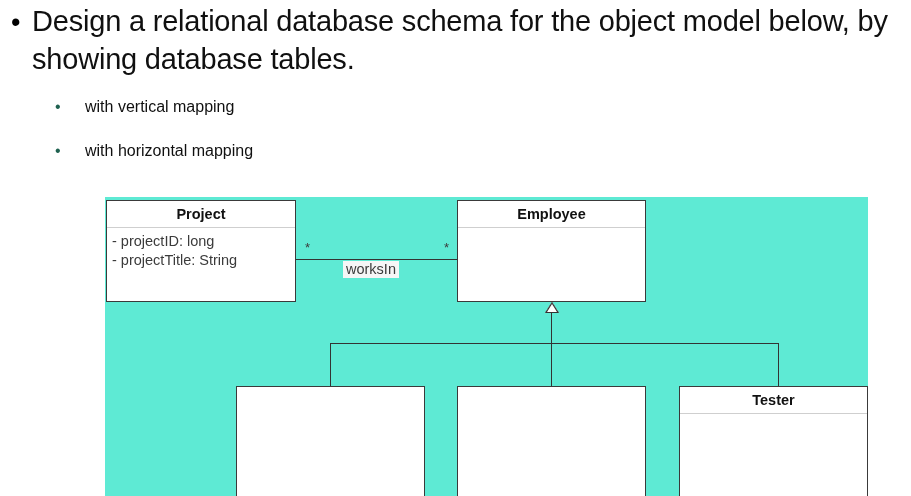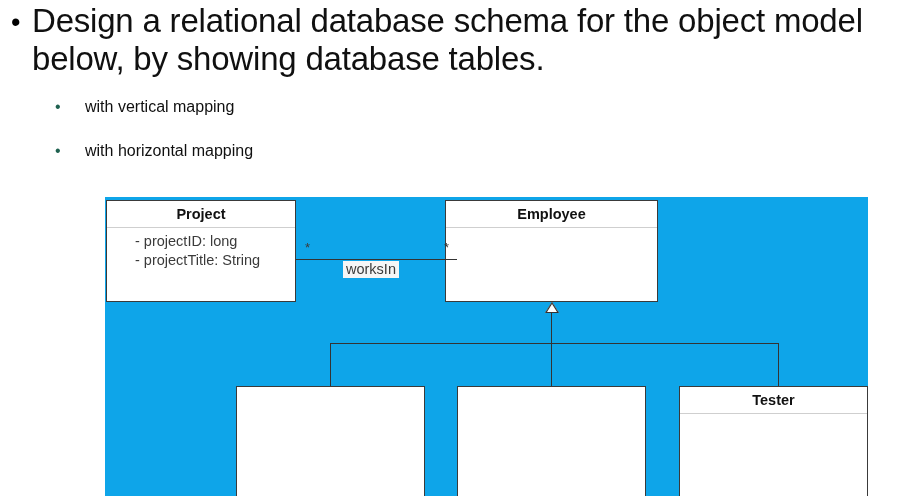--- a/index.html
+++ b/index.html
@@ -38,21 +38,21 @@
     width: 26px;
     text-align: left;
     font-size: 27px;
     line-height: 40px;
     color: #000000;
     padding-left: 5px;
     box-sizing: border-box;
   }
   .bullet-l1 .body {
     flex: 1 1 auto;
-    font-size: 33px;
+    font-size: 29px;
     line-height: 38px;
     color: #101010;
     letter-spacing: -0.2px;
   }
 
   .bullet-l2 {
     position: absolute;
     left: 55px;
     width: 850px;
     display: flex;
@@ -74,21 +74,21 @@
     color: #101010;
   }
 
   
   .diagram {
     position: absolute;
     left: 105px;
     top: 197px;
     width: 763px;
     height: 299px;
-    background: #0ea5e9;
+    background: #5eead4;
   }
 
   .uml-box {
     position: absolute;
     background: #ffffff;
     border: 1.6px solid #3a3a3a;
     box-sizing: border-box;
   }
   .uml-box .title {
     height: 27px;
@@ -96,32 +96,31 @@
     text-align: center;
     font-size: 14.5px;
     font-weight: bold;
     color: #111111;
     border-bottom: 1.6px solid #cfcfcf;
     box-sizing: border-box;
   }
   .uml-box .compartment {
     padding: 4px 0 0 5px;
     box-sizing: border-box;
-    margin-left: 23px;
   }
   .uml-box .attr {
     font-size: 14.5px;
     line-height: 19px;
     color: #3b3b3b;
     white-space: nowrap;
   }
 
   
   #box-project   { left: 1px;   top: 3px;   width: 190px; height: 102px; }
-  #box-employee  { left: 340px; top: 3px;   width: 213px; height: 102px; }
+  #box-employee  { left: 352px; top: 3px;   width: 189px; height: 102px; }
   #box-manager   { left: 131px; top: 189px; width: 189px; height: 115px; }
   #box-developer { left: 352px; top: 189px; width: 189px; height: 115px; }
   #box-tester    { left: 574px; top: 189px; width: 189px; height: 115px; }
 
   
   .assoc-line {
     position: absolute;
     left: 191px;
     top: 62px;
     width: 161px;

